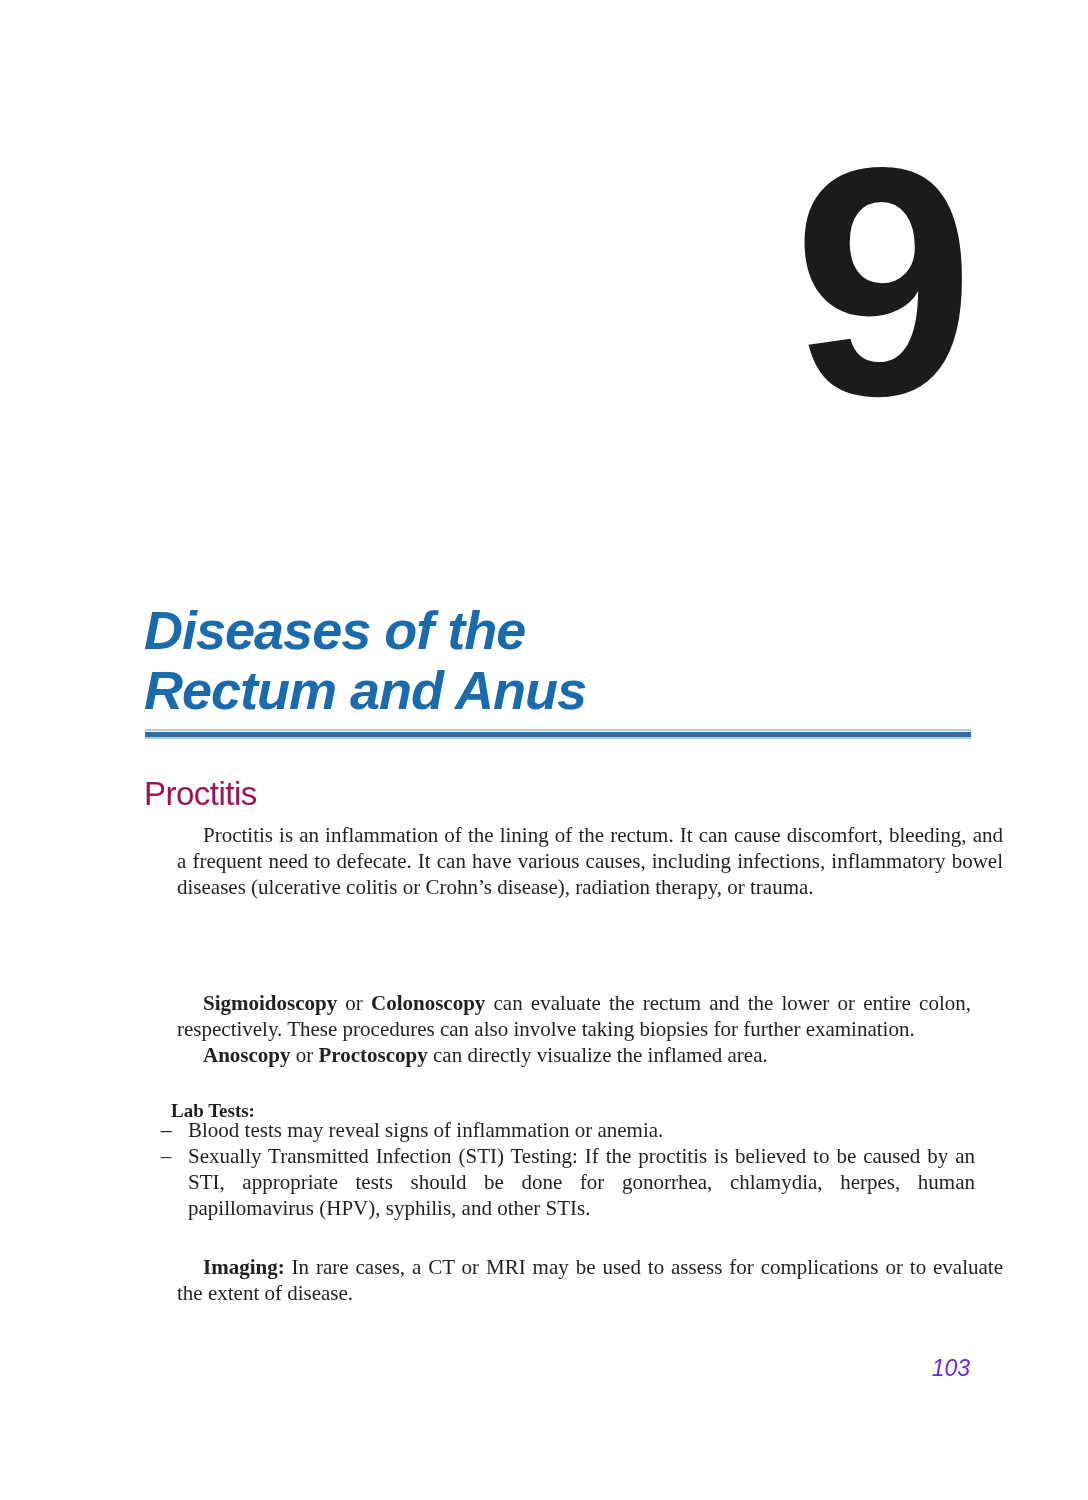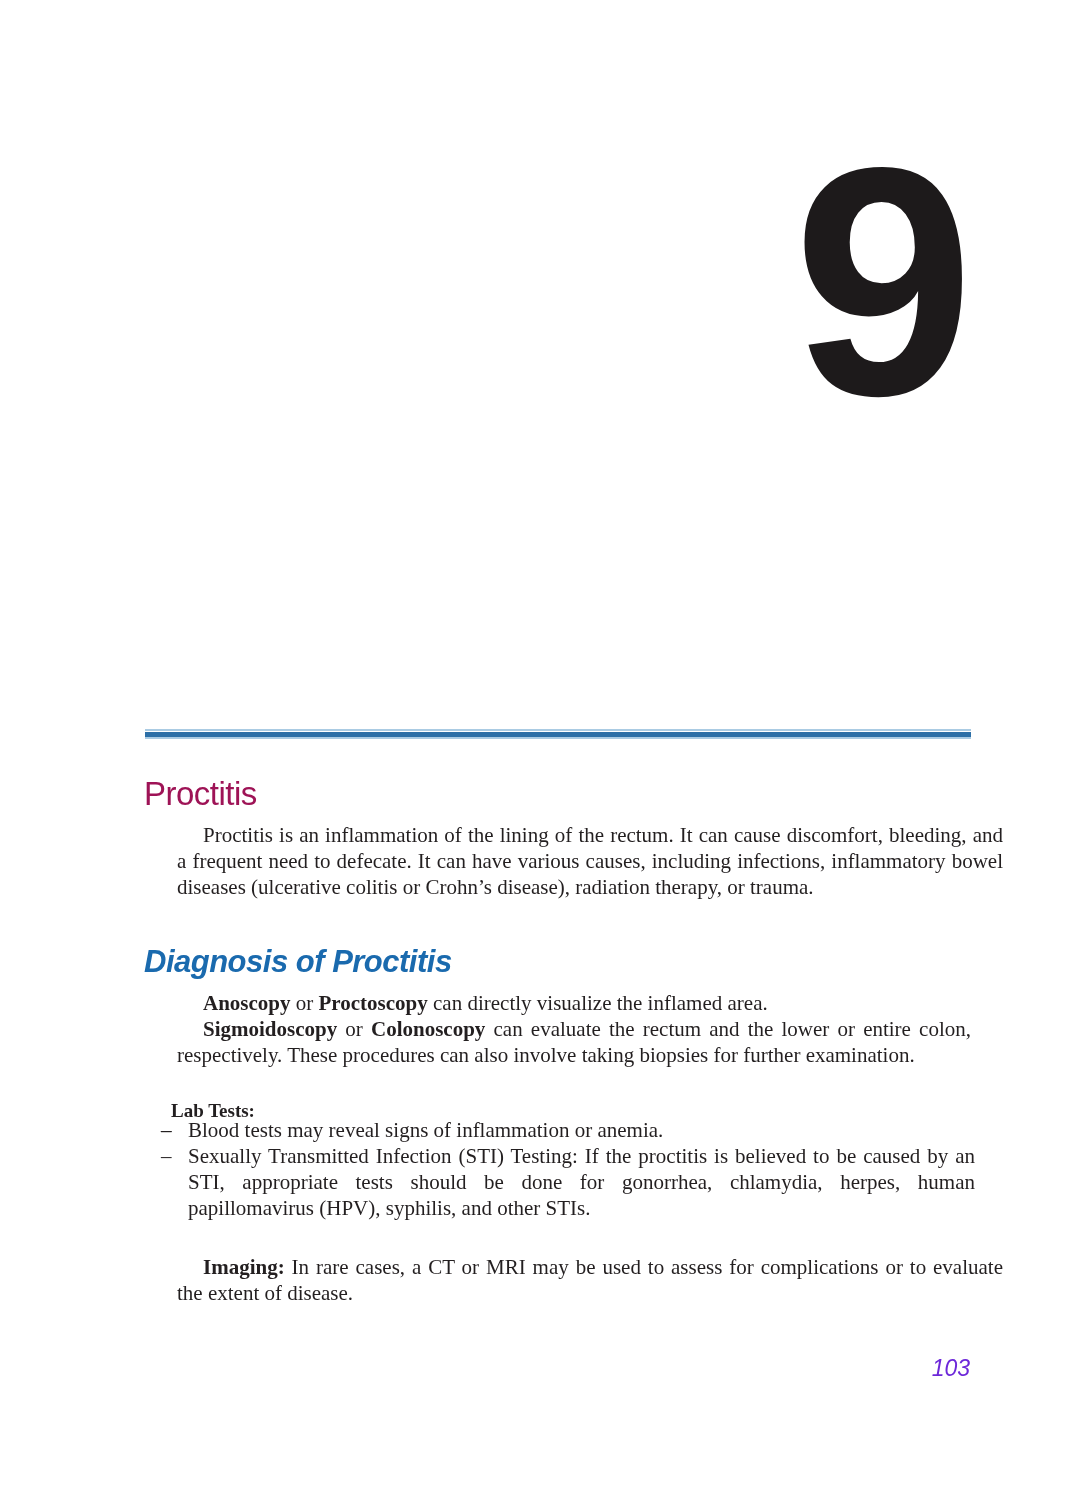--- a/index.html
+++ b/index.html
@@ -145,32 +145,32 @@
   }
   b { font-weight: bold; }
 </style>
 </head>
 <body>
 
 <div class="page">
 
   <div class="chapter-number">9</div>
 
+  <h1 class="chapter-title"><span>Diseases of the</span><br><span>Rectum and Anus</span></h1>
 
   <div class="title-rule"></div>
 
   <h2 class="section-heading">Proctitis</h2>
 
   <p class="body indent intro-para">Proctitis is an inflammation of the lining of the rectum. It can cause discomfort, bleeding, and a frequent need to defecate. It can have various causes, including infections, inflammatory bowel diseases (ulcerative colitis or Crohn’s disease), radiation therapy, or trauma.</p>
 
-  <h3 class="subsection-heading">Diagnosis of Proctitis</h3>
 
   <div class="diagnosis-block">
+    <p class="body indent"><b>Sigmoidoscopy</b><span> or </span><b>Colonoscopy</b><span> can evaluate the rectum and the lower or entire colon, respectively. These procedures can also involve taking biopsies for further examination.</span></p>
     <p class="body indent"><b>Anoscopy</b><span> or </span><b>Proctoscopy</b><span> can directly visualize the inflamed area.</span></p>
-    <p class="body indent"><b>Sigmoidoscopy</b><span> or </span><b>Colonoscopy</b><span> can evaluate the rectum and the lower or entire colon, respectively. These procedures can also involve taking biopsies for further examination.</span></p>
   </div>
 
   <p class="lab-tests-label">Lab Tests:</p>
 
   <ul class="dash-list">
     <li><span class="dash">–</span></li>
     <li><span class="dash">–</span><span>Blood tests may reveal signs of inflammation or anemia.</span></li>
     <li><span class="dash">–</span><span>Sexually Transmitted Infection (STI) Testing: If the proctitis is believed to be caused by an STI, appropriate tests should be done for gonorrhea, chlamydia, herpes, human papillomavirus (HPV), syphilis, and other STIs.</span></li>
   </ul>
 

